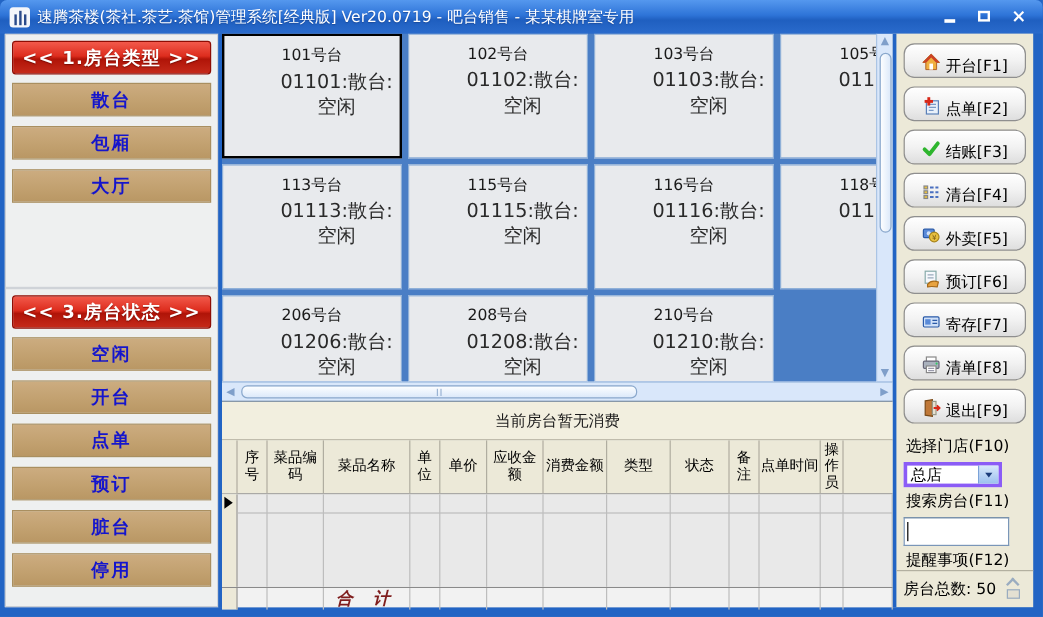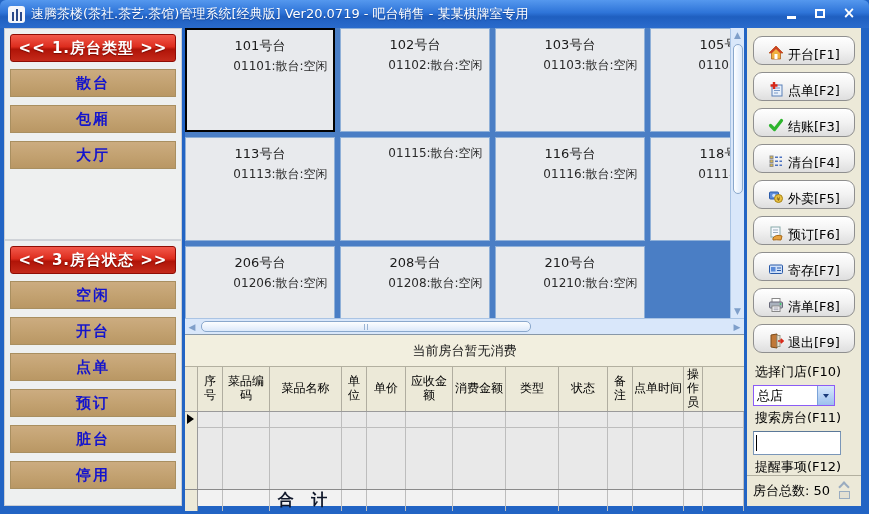--- a/index.html
+++ b/index.html
@@ -49,21 +49,21 @@
   
   .main { width:562px; display:flex; flex-direction:column; border-left:3px solid #2264c4; background:#4a7ec5; }
   .cards-wrap { height:290px; display:flex; }
   .cards-viewport { width:548px; height:290px; overflow:hidden; background:#4a7ec5; }
   .cards-grid { display:grid; grid-template-columns:repeat(4,150px); grid-auto-rows:104px; gap:5px; width:630px; }
   .card {
     background:#e8eaed; border:1px solid #8fb0d8; padding-top:7px; text-align:center; cursor:pointer;
   }
   .card.selected { border:2px solid #000; }
   .card-name { font-size:13px; color:#1a1a1a; display:block; margin-bottom:3px; }
-  .card-info { font-size:12px; color:#2a2a2a; display:block;margin-left:41px; }
+  .card-info { font-size:16px; color:#2a2a2a; display:block;margin-left:41px; }
 
   
   .vscrollbar { width:14px; background:#d9e7fa; border-left:1px solid #aac4e4; display:flex; flex-direction:column; align-items:center; }
   .vscrollbar .arrow, .hscrollbar .arrow { color:#7f9fca; font-size:9px; line-height:14px; width:14px; height:14px; text-align:center; }
   .v-thumb { width:10px; height:150px; margin-top:2px; background:linear-gradient(90deg,#fdfeff,#dce9fa); border:1px solid #8aa8cc; border-radius:5px; }
   .v-fill { flex:1; }
   .hscrollbar { height:16px; background:#d9e7fa; border-top:1px solid #aac4e4; display:flex; align-items:center; }
   .h-thumb { width:330px; height:11px; margin-left:2px; background:linear-gradient(#fdfeff,#dce9fa); border:1px solid #8aa8cc; border-radius:5px;
     display:flex; align-items:center; justify-content:center; gap:2px; }
   .h-thumb i { width:1px; height:6px; background:#9ab4d4; display:block; }
@@ -79,35 +79,35 @@
     border-right:1px solid #b0ada0; display:flex; align-items:center; justify-content:center; text-align:center;
     font-size:12px; color:#000; line-height:1.15; padding:1px; word-break:break-all;
   }
   .ctable-head .indicator-h { border-right:1px solid #b0ada0; background:#ece9d8; }
   .ctable-body { display:grid; grid-template-columns:var(--cols); flex:1; position:relative; background:#e9e9e9; }
   .ctable-body .bcell { border-right:1px solid #bdbdbd; }
   .ctable-body .indicator-b { background:#ece9d8; border-right:1px solid #9a9a9a; }
   .row-arrow { width:0; height:0; border-left:7px solid #000; border-top:5px solid transparent; border-bottom:5px solid transparent; margin:2px 0 0 2px; }
   .first-row-line { position:absolute; left:13px; right:0; top:15px; border-top:1px solid #bdbdbd; }
   .ctable-foot { display:grid; grid-template-columns:var(--cols); height:17px; background:#f2f2f2; border-top:1px solid #8a8a8a; }
-  .ctable-foot .fcell { border-right:1px solid #bdbdbd; font-size:16px; font-weight:bold; color:#0f172a;
-    display:flex; align-items:center; justify-content:center; letter-spacing:6px; white-space:nowrap; }
+  .ctable-foot .fcell { border-right:1px solid #bdbdbd; font-size:14px; font-weight:bold; color:#7f1d1d;
+    display:flex; align-items:center; justify-content:center; letter-spacing:6px; white-space:nowrap;font-style:italic; }
   .ctable-foot .indicator-f { background:#ece9d8; border-right:1px solid #9a9a9a; }
 
   
   .right-sidebar { width:117px; background:#ece9d8; border-left:3px solid #2264c4; display:flex; flex-direction:column; padding:8px 6px 0 6px; position:relative; }
   .rs-btn {
     height:29px; margin-bottom:7px; display:flex; align-items:flex-end; justify-content:center; gap:4px;
     background:linear-gradient(#ffffff 0%, #f2f2f2 50%, #dedede 100%);
     border:1px solid #8f8f8f; border-radius:9px; box-shadow:inset 0 1px 0 #fff; cursor:pointer;
     font-size:13px; color:#000;
   }
   .rs-btn svg { flex:0 0 auto; }
   .rs-label { font-size:13px; color:#000; margin:3px 0 4px 2px; }
-  .combo { height:21px; background:#fff; border:1px solid #8b5cf6; display:flex; align-items:center; width:82px; }
+  .combo { height:21px; background:#fff; border:3px solid #8b5cf6; display:flex; align-items:center; width:82px; }
   .combo-value { flex:1; font-size:13px; color:#000; padding-left:3px; }
   .combo-btn { width:17px; height:100%; background:linear-gradient(#d8e8fc,#9cc0ee); border-left:1px solid #7aa2d8;
     display:flex; align-items:center; justify-content:center; }
   .combo-arrow { width:0; height:0; border-top:4px solid #1a3a7a; border-left:3px solid transparent; border-right:3px solid transparent; }
   .search-input { width:88px; height:24px; background:#fff; border:1px solid #7a96b8; border-top-color:#5a7898;
     display:flex; align-items:center; padding-left:2px; }
   .caret { width:1px; height:16px; background:#000; }
   .rs-status { position:absolute; left:0; right:0; bottom:0; height:31px; border-top:1px solid #b3b0a0;
     display:flex; align-items:center; padding:12px 6px; font-size:13px; color:#000; }
   .rs-status .count-label { flex:1; }
@@ -179,20 +179,21 @@
             </div>
             <div class="card">
               <span class="card-name">105号台</span>
               <span class="card-info">01105:散台:空闲</span>
             </div>
             <div class="card">
               <span class="card-name">113号台</span>
               <span class="card-info">01113:散台:空闲</span>
             </div>
             <div class="card">
+              <span class="card-name">115号台</span>
               <span class="card-info">01115:散台:空闲</span>
             </div>
             <div class="card">
               <span class="card-name">116号台</span>
               <span class="card-info">01116:散台:空闲</span>
             </div>
             <div class="card">
               <span class="card-name">118号台</span>
               <span class="card-info">01118:散台:空闲</span>
             </div>

